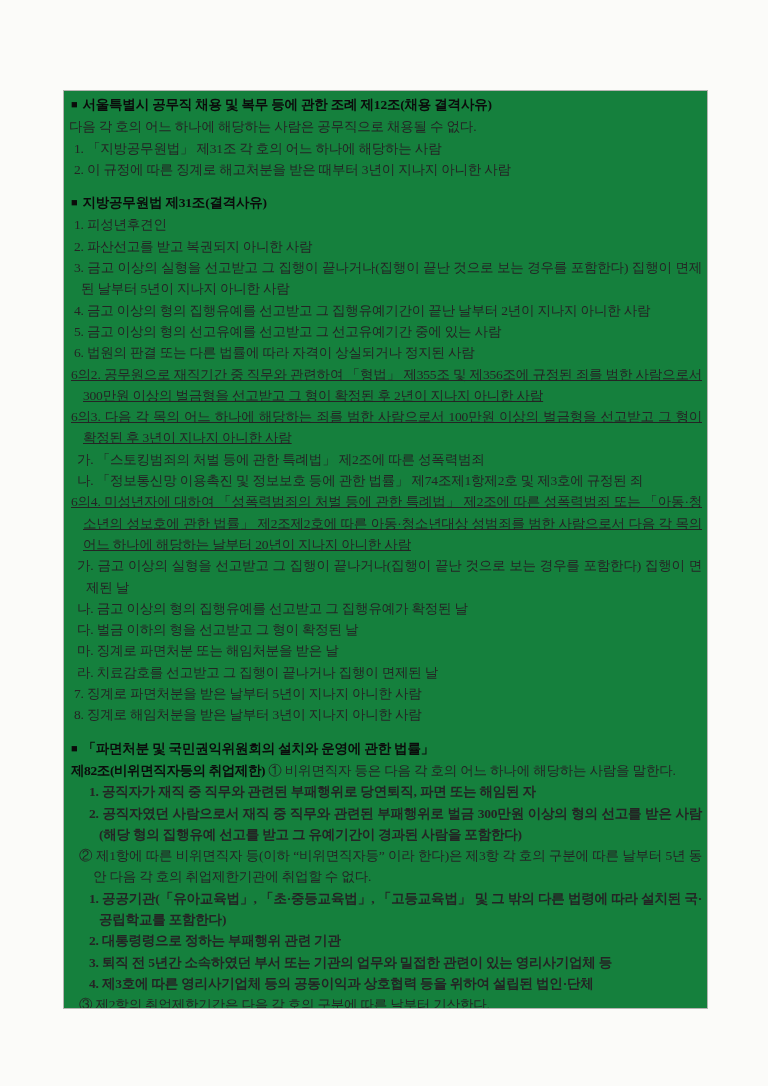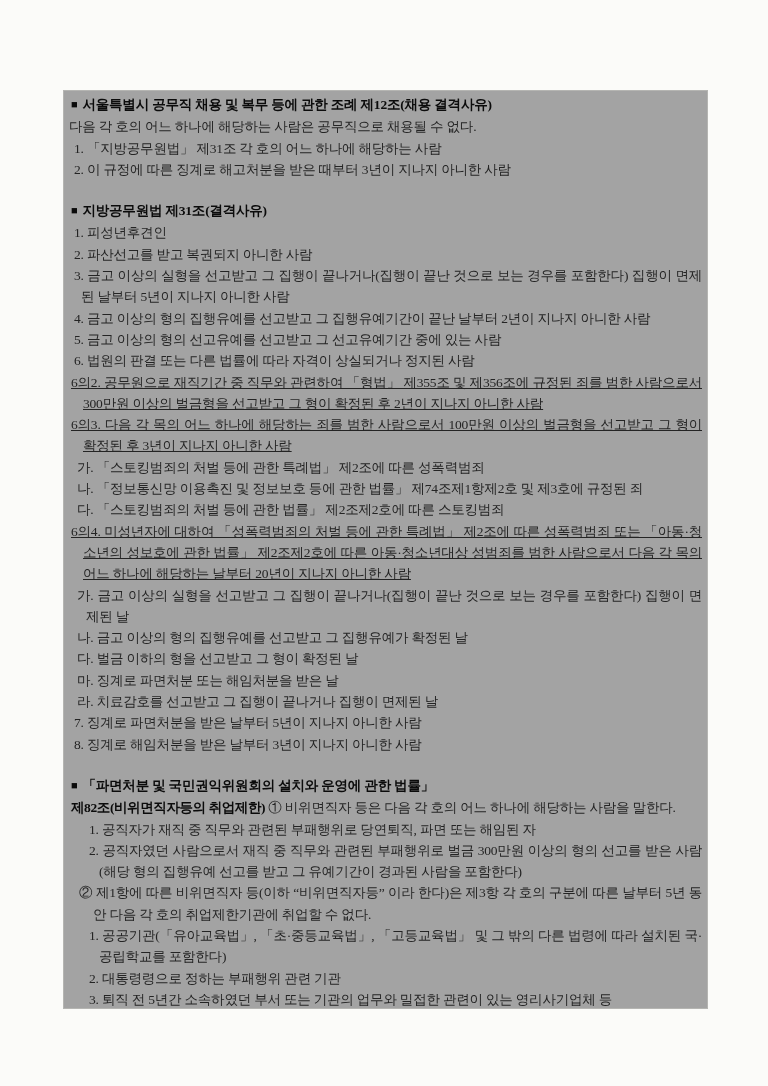--- a/index.html
+++ b/index.html
@@ -17,30 +17,30 @@
     overflow: hidden;
   }
   .doc-box {
     position: absolute;
     left: 63px;
     top: 90px;
     width: 645px;
     height: 919px;
     box-sizing: border-box;
     border: 1px solid #b5b5b2;
-    background: #a3a3a3;
+    background: #15803d;
     padding: 3px 5px 0 5px;
     overflow: hidden;
     font-size: 13.5px;
     line-height: 21.3px;
     color: #242424;
     letter-spacing: -0.2px;
   }
   .sec { margin: 0; }
-  .sec + .sec { margin-top: 20px; }
+  .sec + .sec { margin-top: 12px; }
   .p {
     text-align: justify;
     text-align-last: left;
     margin: 0;
   }
   .p-title {
     font-weight: bold;
     color: #0b0b0b;
     padding-left: 2px;
     text-align: left;
@@ -50,21 +50,21 @@
     margin-right: 5px;
     position: relative;
     top: -1px;
   }
   .p-body  { padding-left: 0; font-family: Liberation Serif, serif; }
   .p-num   { padding-left: 12px; text-indent: -7px; }
   .p-num2  { padding-left: 14px; text-indent: -12px; text-decoration: underline; }
   .p-sub   { padding-left: 17px; text-indent: -9px; }
   .p-lead  { padding-left: 2px; }
   .p-lead b { color: #0b0b0b; letter-spacing: -0.4px; }
-  .p-s3num  { padding-left: 30px; text-indent: -10px; }
+  .p-s3num  { padding-left: 30px; text-indent: -10px; font-weight: bold; }
   .p-s3circ { padding-left: 24px; text-indent: -14px; }
 </style>
 </head>
 <body>
 
 <div class="page">
   <div class="doc-box">
       <div class="sec">
         <div class="p p-title"><span class="bullet">■</span><span>서울특별시 공무직 채용 및 복무 등에 관한 조례 제12조(채용 결격사유)</span></div>
         <div class="p p-body">다음 각 호의 어느 하나에 해당하는 사람은 공무직으로 채용될 수 없다.</div>
@@ -76,21 +76,20 @@
         <div class="p p-num">1. 피성년후견인</div>
         <div class="p p-num">2. 파산선고를 받고 복권되지 아니한 사람</div>
         <div class="p p-num">3. 금고 이상의 실형을 선고받고 그 집행이 끝나거나(집행이 끝난 것으로 보는 경우를 포함한다) 집행이 면제된 날부터 5년이 지나지 아니한 사람</div>
         <div class="p p-num">4. 금고 이상의 형의 집행유예를 선고받고 그 집행유예기간이 끝난 날부터 2년이 지나지 아니한 사람</div>
         <div class="p p-num">5. 금고 이상의 형의 선고유예를 선고받고 그 선고유예기간 중에 있는 사람</div>
         <div class="p p-num">6. 법원의 판결 또는 다른 법률에 따라 자격이 상실되거나 정지된 사람</div>
         <div class="p p-num2">6의2. 공무원으로 재직기간 중 직무와 관련하여 「형법」 제355조 및 제356조에 규정된 죄를 범한 사람으로서 300만원 이상의 벌금형을 선고받고 그 형이 확정된 후 2년이 지나지 아니한 사람</div>
         <div class="p p-num2">6의3. 다음 각 목의 어느 하나에 해당하는 죄를 범한 사람으로서 100만원 이상의 벌금형을 선고받고 그 형이 확정된 후 3년이 지나지 아니한 사람</div>
         <div class="p p-sub">가. 「스토킹범죄의 처벌 등에 관한 특례법」 제2조에 따른 성폭력범죄</div>
         <div class="p p-sub">나. 「정보통신망 이용촉진 및 정보보호 등에 관한 법률」 제74조제1항제2호 및 제3호에 규정된 죄</div>
-        <div class="p p-sub">다. 「스토킹범죄의 처벌 등에 관한 법률」 제2조제2호에 따른 스토킹범죄</div>
         <div class="p p-num2">6의4. 미성년자에 대하여 「성폭력범죄의 처벌 등에 관한 특례법」 제2조에 따른 성폭력범죄 또는 「아동·청소년의 성보호에 관한 법률」 제2조제2호에 따른 아동·청소년대상 성범죄를 범한 사람으로서 다음 각 목의 어느 하나에 해당하는 날부터 20년이 지나지 아니한 사람</div>
         <div class="p p-sub">가. 금고 이상의 실형을 선고받고 그 집행이 끝나거나(집행이 끝난 것으로 보는 경우를 포함한다) 집행이 면제된 날</div>
         <div class="p p-sub">나. 금고 이상의 형의 집행유예를 선고받고 그 집행유예가 확정된 날</div>
         <div class="p p-sub">다. 벌금 이하의 형을 선고받고 그 형이 확정된 날</div>
         <div class="p p-sub">마. 징계로 파면처분 또는 해임처분을 받은 날</div>
         <div class="p p-sub">라. 치료감호를 선고받고 그 집행이 끝나거나 집행이 면제된 날</div>
         <div class="p p-num">7. 징계로 파면처분을 받은 날부터 5년이 지나지 아니한 사람</div>
         <div class="p p-num">8. 징계로 해임처분을 받은 날부터 3년이 지나지 아니한 사람</div>
       </div>
       <div class="sec">

